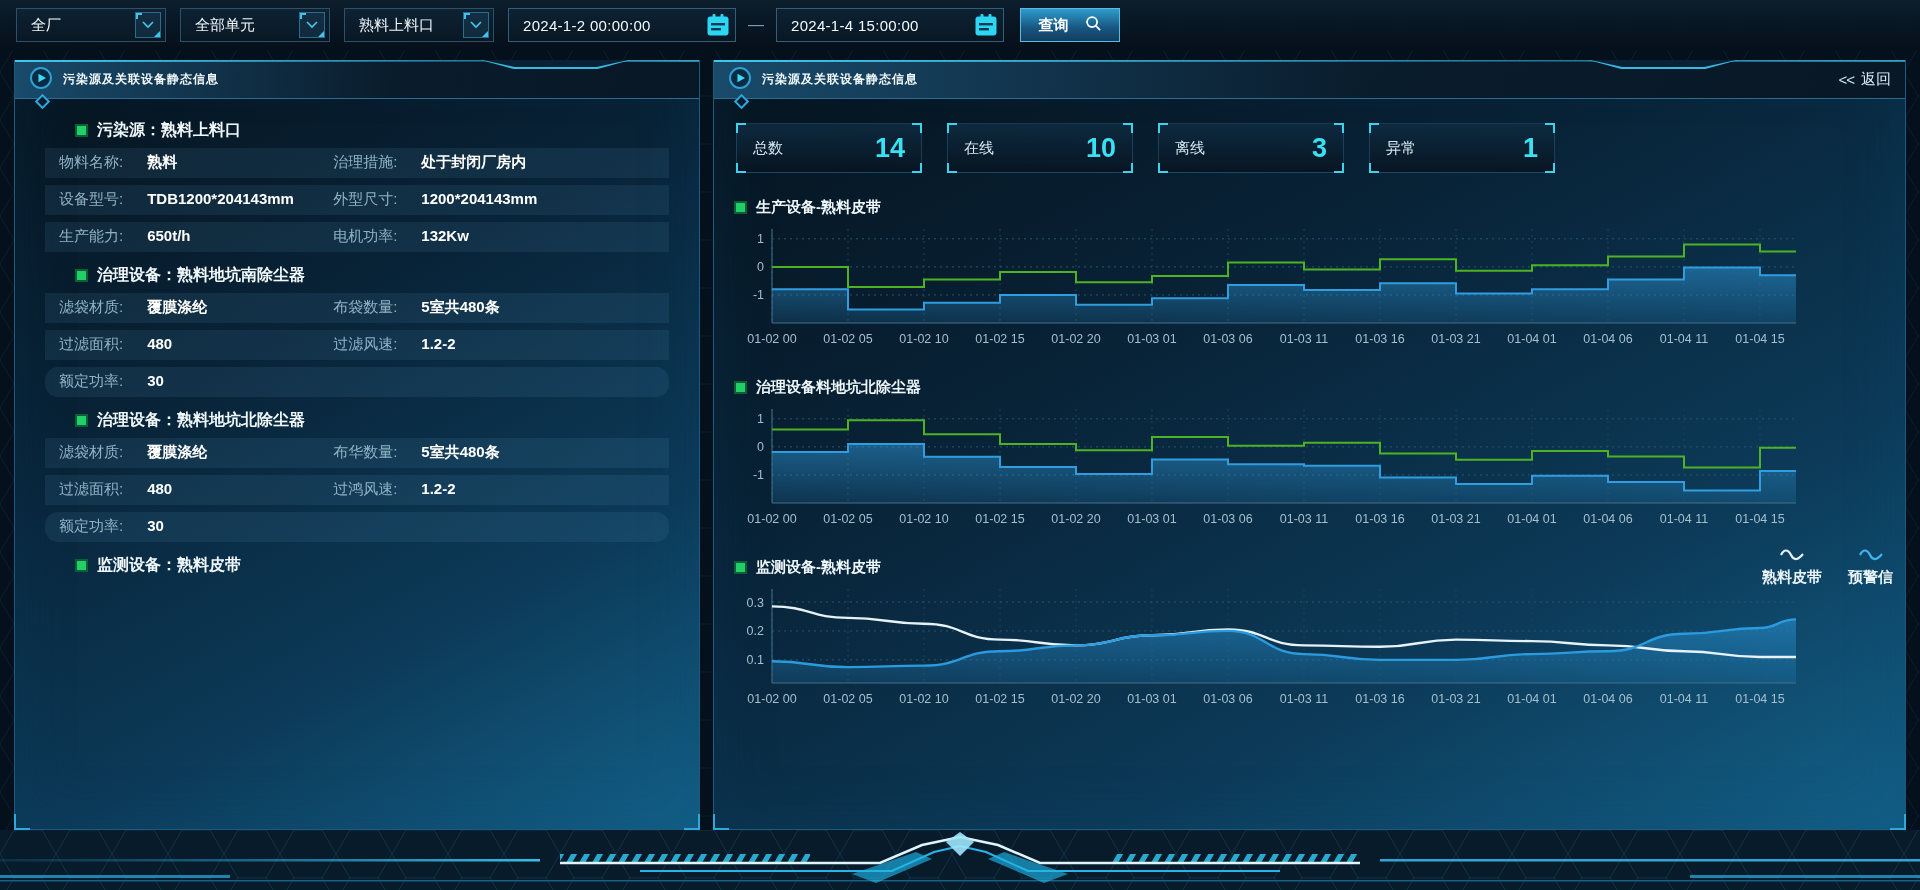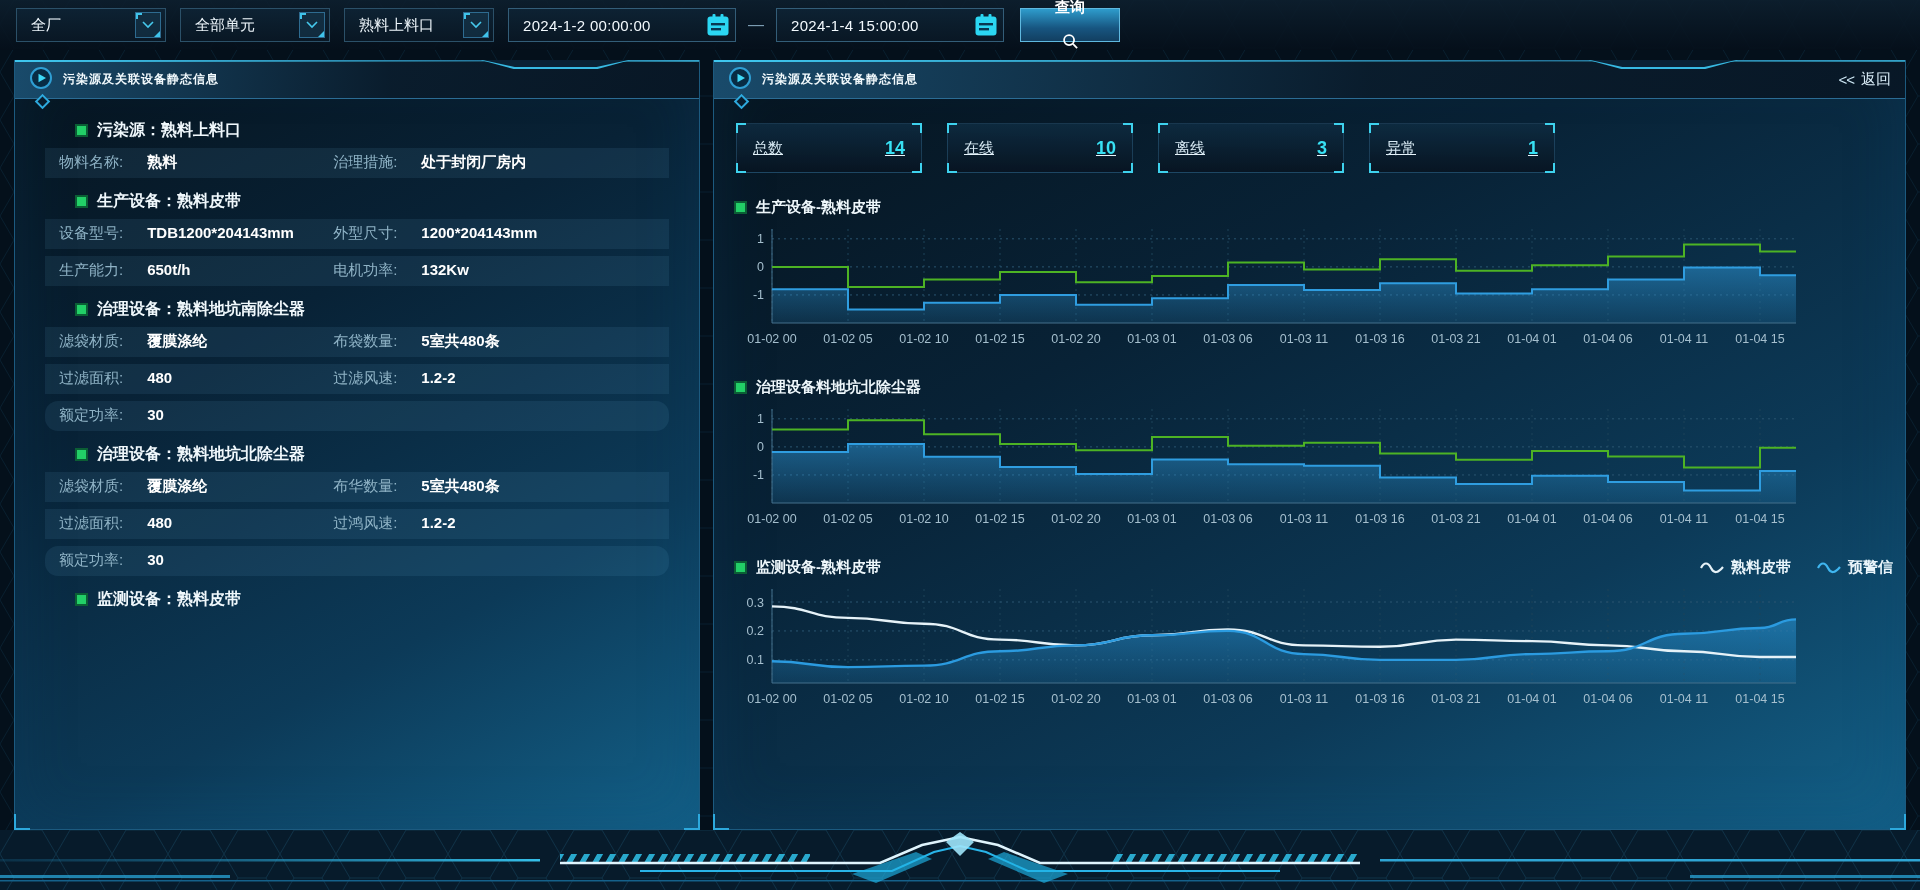--- a/index.html
+++ b/index.html
@@ -35,21 +35,20 @@
     border-left:2px solid #3fc3ea;border-top:2px solid #3fc3ea;}
   .date-input{width:228px;padding:0 4px 0 14px;cursor:pointer;border-color:#335d78;}
   .date-text{font-size:15px;color:#f2f9fd;letter-spacing:.3px;}
   .cal{width:26px;height:26px;display:flex;align-items:center;justify-content:center;cursor:pointer;}
   .sep{color:#7fa0b5;font-size:16px;margin:0 -2px;}
   .query{
     width:100px;height:34px;margin-left:2px;display:flex;align-items:center;justify-content:center;gap:16px;
     background:linear-gradient(180deg,#2e9ccc,#175580 60%,#123f61);
     border:1px solid #5fb8df;color:#fff;font-size:15px;font-weight:700;cursor:pointer;
     font-family:inherit;
-    flex-direction:column;
   }
 
   
   .panel{
     position:absolute;top:60px;z-index:1;
     background:linear-gradient(152deg,#06141f 0%,#082236 35%,#0c3a58 70%,#136189 100%);
     border:1px solid #1c5a7f;
     box-shadow:inset 0 0 60px rgba(12,70,110,.25);
   }
   .left-panel{left:14px;width:686px;height:770px;}
@@ -83,36 +82,35 @@
   .lbl{color:#8fb3c6;}
   .val{color:#ffffff;font-weight:700;}
 
   
   .rp-body{padding:0 22px;position:relative;}
   .stats{display:flex;gap:25px;margin-top:24px;}
   .stat-card{
     position:relative;width:186px;height:50px;display:flex;align-items:center;justify-content:space-between;
     padding:0 16px;border:1px solid rgba(80,160,210,.25);
     background:linear-gradient(180deg,rgba(14,44,66,.85),rgba(7,20,33,.92));
-    text-decoration:underline;
   }
   .stat-label{font-size:15px;color:#d7e9f3;}
-  .stat-value{font-size:18px;font-weight:700;color:#38e1f4;}
+  .stat-value{font-size:27px;font-weight:700;color:#38e1f4;}
   .corner{position:absolute;width:10px;height:10px;border:0 solid #3ed2ee;}
   .c-tl{top:-1px;left:-1px;border-top-width:2px;border-left-width:2px;}
   .c-tr{top:-1px;right:-1px;border-top-width:2px;border-right-width:2px;}
   .c-bl{bottom:-1px;left:-1px;border-bottom-width:2px;border-left-width:2px;}
   .c-br{bottom:-1px;right:-1px;border-bottom-width:2px;border-right-width:2px;}
 
   .chart-block{margin-top:18px;}
   .chart-block.first{margin-top:22px;}
   .chart-title-row{display:flex;align-items:center;gap:11px;height:24px;}
   .chart-title{font-size:15px;font-weight:700;color:#eef7fb;}
   .legend{margin-left:auto;display:flex;gap:26px;margin-right:-10px;}
-  .legend-item{display:flex;align-items:center;gap:7px;font-size:15px;font-weight:700;color:#e9f4fa;cursor:pointer;}
+  .legend-item{display:flex;align-items:center;gap:7px;font-size:15px;font-weight:700;color:#e9f4fa;cursor:pointer;flex-direction:column;}
   .chart-canvas{width:1090px;height:134px;margin-top:4px;}
   .chart-canvas svg{display:block;}
   .rp-rel{position:relative;}
 
   
   .footer{position:absolute;left:0;bottom:0;width:1920px;height:60px;z-index:1;}
 
   .pcorner{position:absolute;width:16px;height:16px;pointer-events:none;}
   .pc-bl{left:-1px;bottom:-1px;border-left:2px solid #2da9dd;border-bottom:2px solid #2da9dd;}
   .pc-br{right:-1px;bottom:-1px;border-right:2px solid #2da9dd;border-bottom:2px solid #2da9dd;}
@@ -215,24 +213,20 @@
       <span class="cell">
           <span class="lbl">物料名称:</span>
           <span class="val">熟料</span>
         </span>
       <span class="cell">
           <span class="lbl">治理措施:</span>
           <span class="val">处于封闭厂房内</span>
         </span>
     </div>
 
-    <div class="sec">
-      <span class="bullet"></span>
-      <span>生产设备：熟料皮带</span>
-    </div>
     <div class="row">
       <span class="cell">
           <span class="lbl">设备型号:</span>
           <span class="val">TDB1200*204143mm</span>
         </span>
       <span class="cell">
           <span class="lbl">外型尺寸:</span>
           <span class="val">1200*204143mm</span>
         </span>
     </div>

